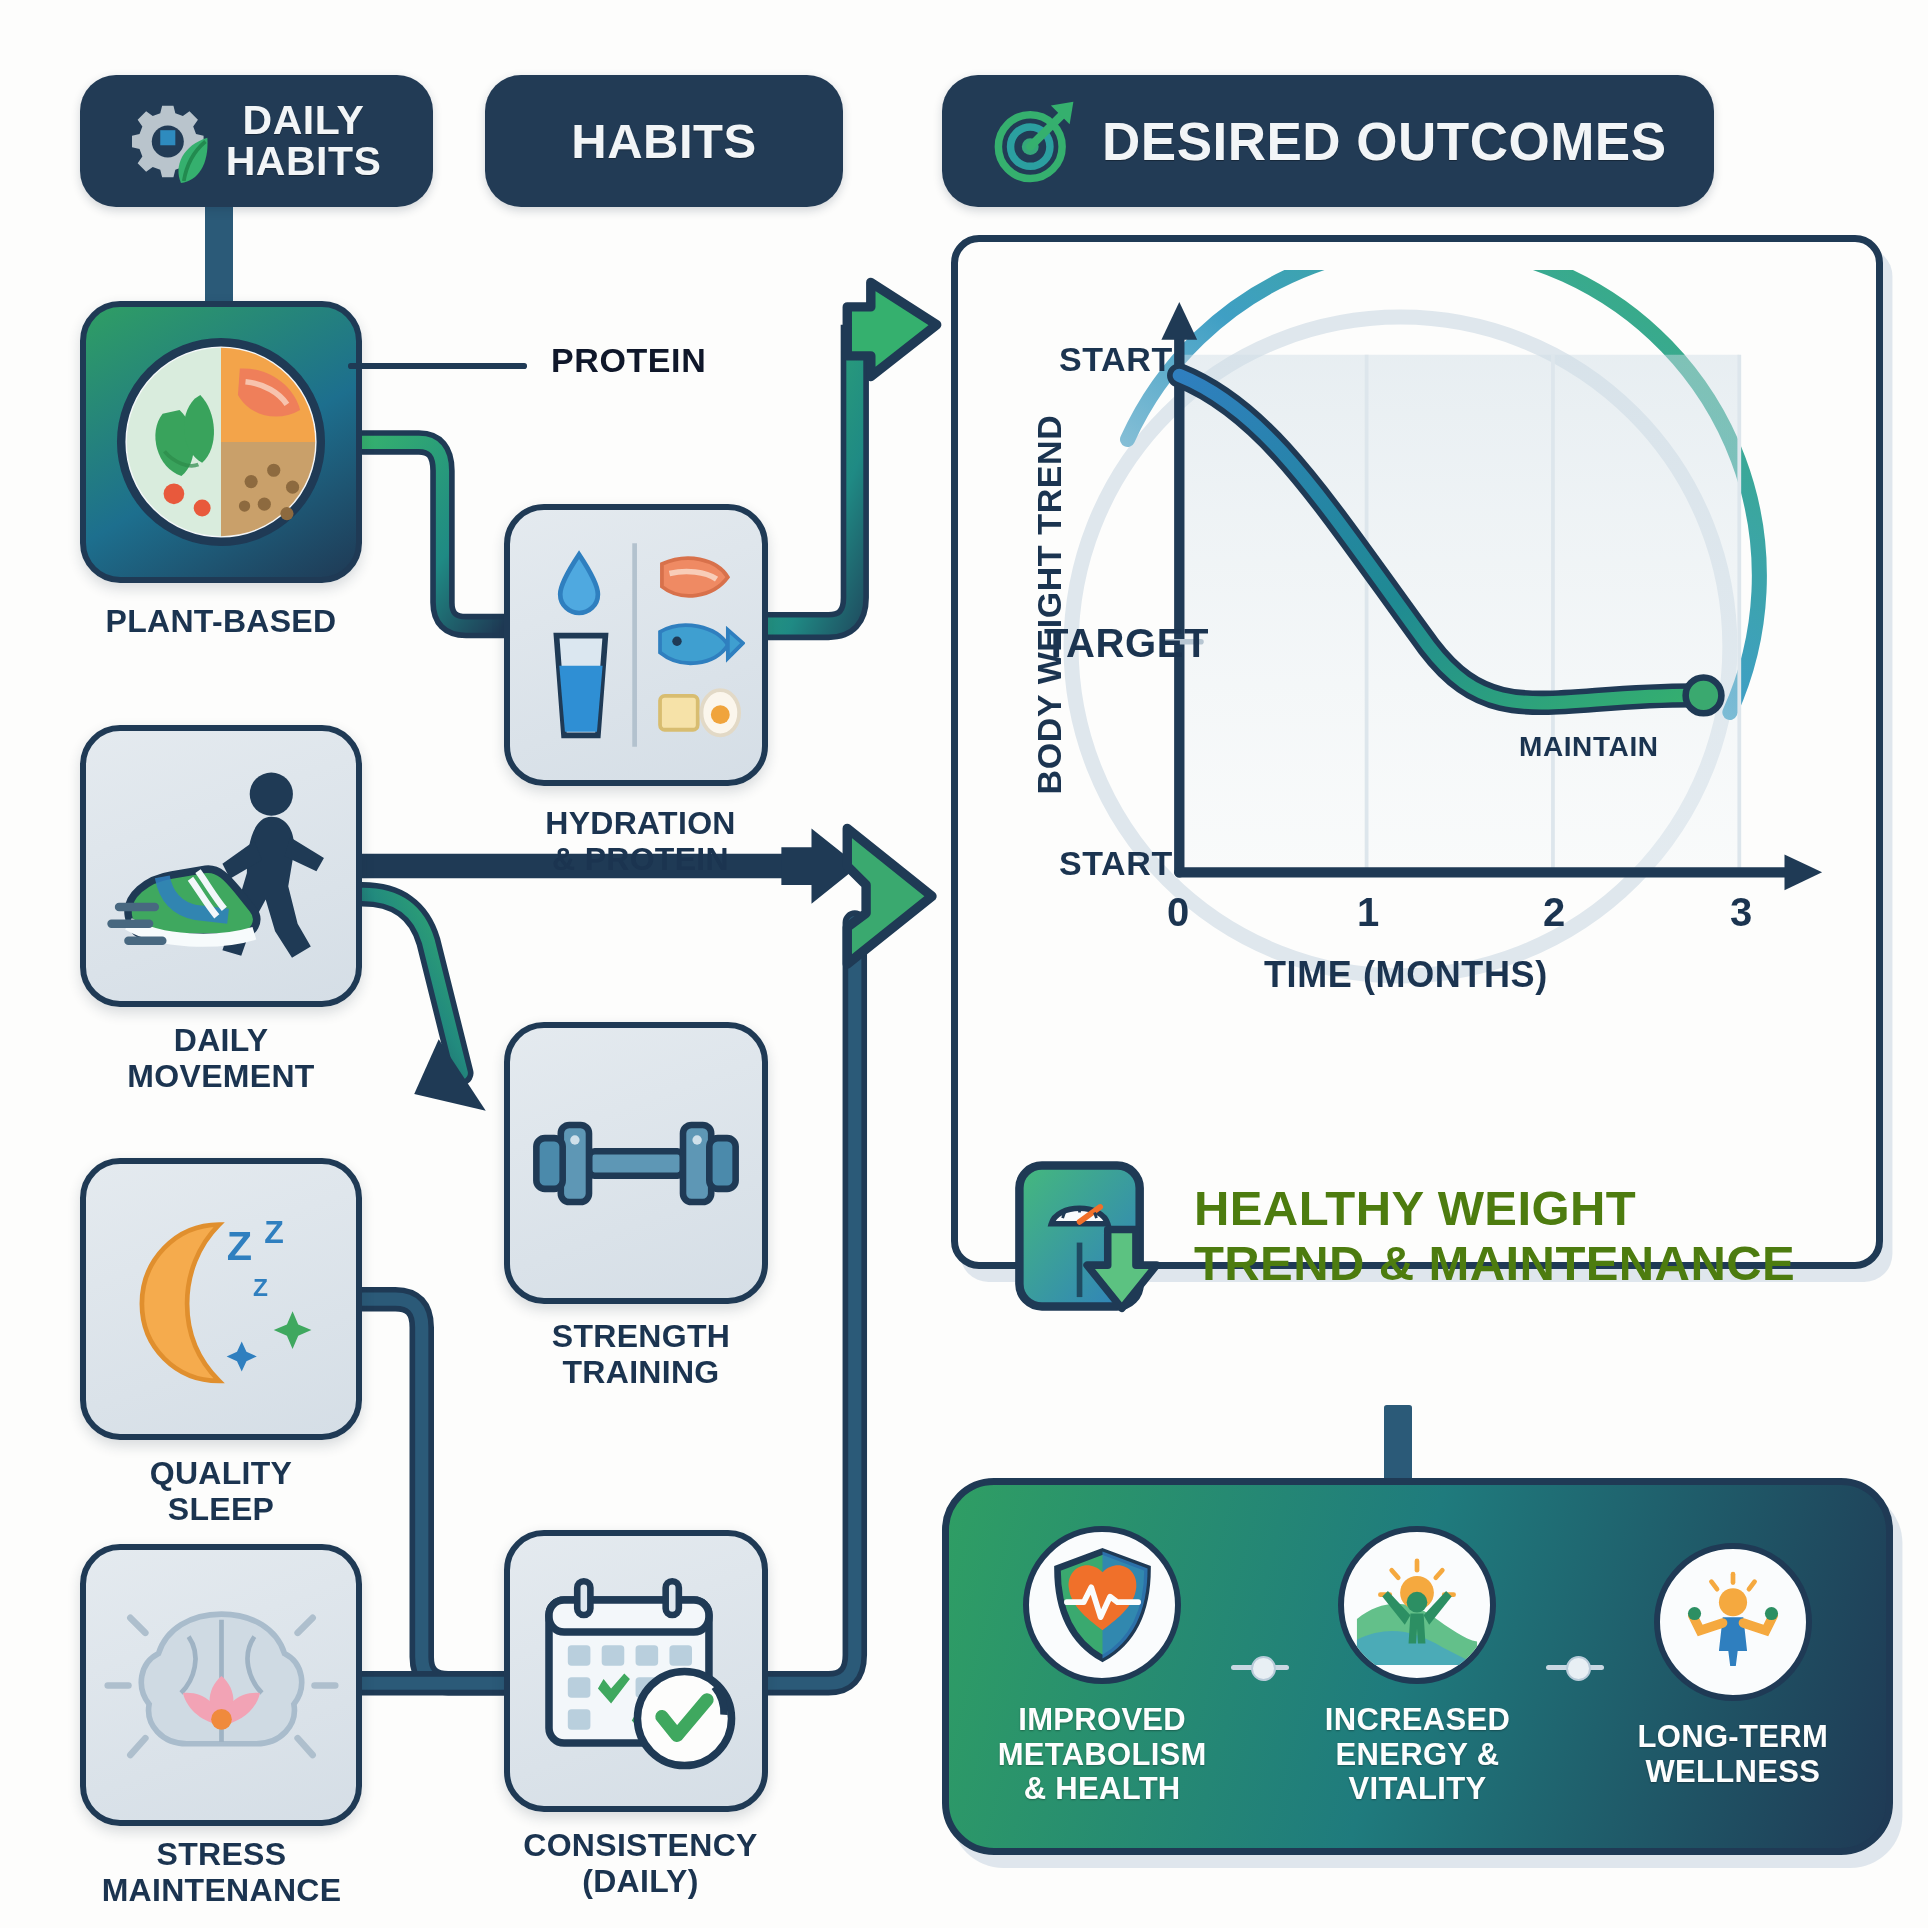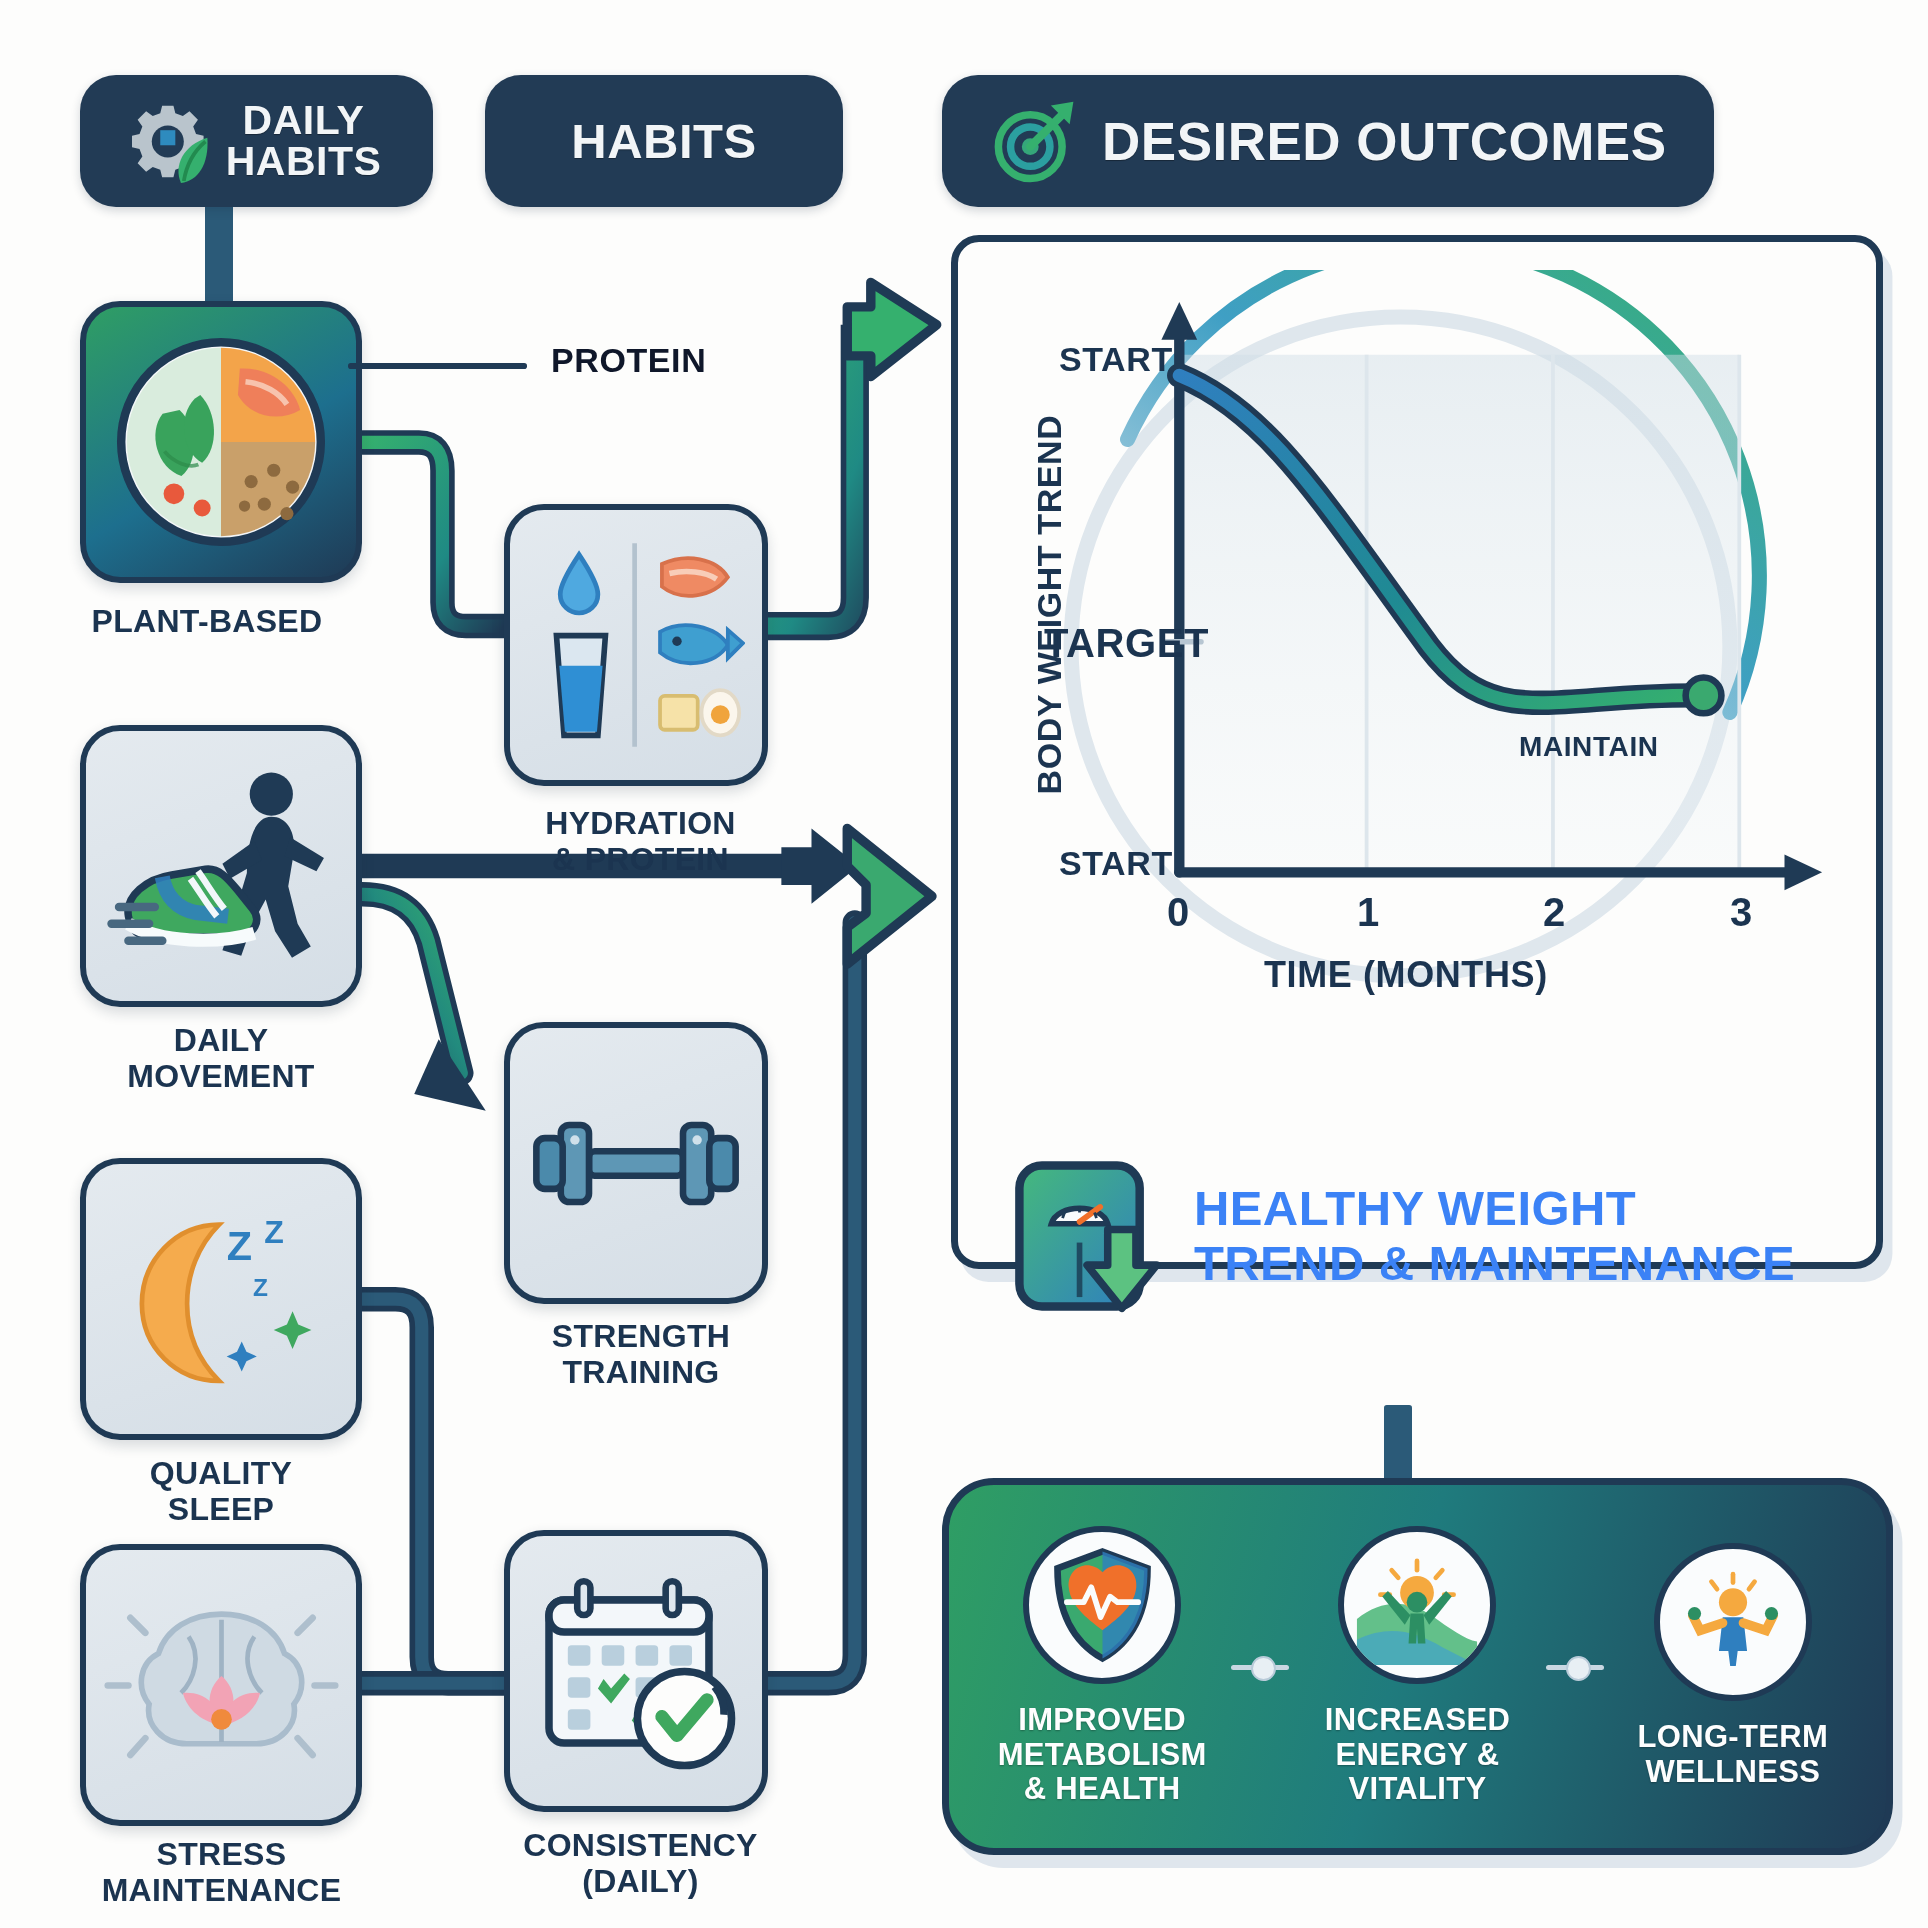--- a/index.html
+++ b/index.html
@@ -49,21 +49,21 @@
     text-align: center;
     color: #1b3450;
     font-weight: 700;
     font-size: 32px;
     line-height: 1.14;
     letter-spacing: 0.3px;
   }
 
   
   #c-plant { left: 80px; top: 301px; width: 282px; height: 282px; }
-  #cap-plant { left: 28px; top: 603px; width: 358px; }
+  #cap-plant { left: 42px; top: 603px; width: 358px; }
   #c-move { left: 80px; top: 725px; width: 282px; height: 282px; }
   #cap-move { left: 42px; top: 1022px; width: 358px; }
   #c-sleep { left: 80px; top: 1158px; width: 282px; height: 282px; }
   #cap-sleep { left: 42px; top: 1455px; width: 358px; }
   #c-stress { left: 80px; top: 1544px; width: 282px; height: 282px; }
   #cap-stress { left: 33px; top: 1836px; width: 377px; }
 
   
   #c-hydr { left: 504px; top: 504px; width: 264px; height: 282px; }
   #cap-hydr { left: 471px; top: 805px; width: 339px; }
@@ -84,21 +84,21 @@
   .axlab {
     position: absolute; color: #1b3450; font-weight: 700; letter-spacing: 0.6px;
   }
 
   
   #scalerow {
     position: absolute; left: 52px; top: 904px; width: 847px; height: 179px;
     display: flex; align-items: center; gap: 28px;
   }
   #scale-title {
-    color: #3b82f6; font-weight: 700; font-size: 49px; line-height: 1.12;
+    color: #4d7c0f; font-weight: 700; font-size: 49px; line-height: 1.12;
     letter-spacing: 0.4px;
   }
 
   
   #bottombar {
     position: absolute; left: 942px; top: 1478px;
     width: 951px; height: 377px;
     border: 7.5px solid #1f3a55; border-radius: 52px;
     background: linear-gradient(105deg, #2f9e64 0%, #1f7b7d 48%, #1f3a55 100%);
     box-shadow: 9.4px 13px 0 rgba(198,212,224,.55);

